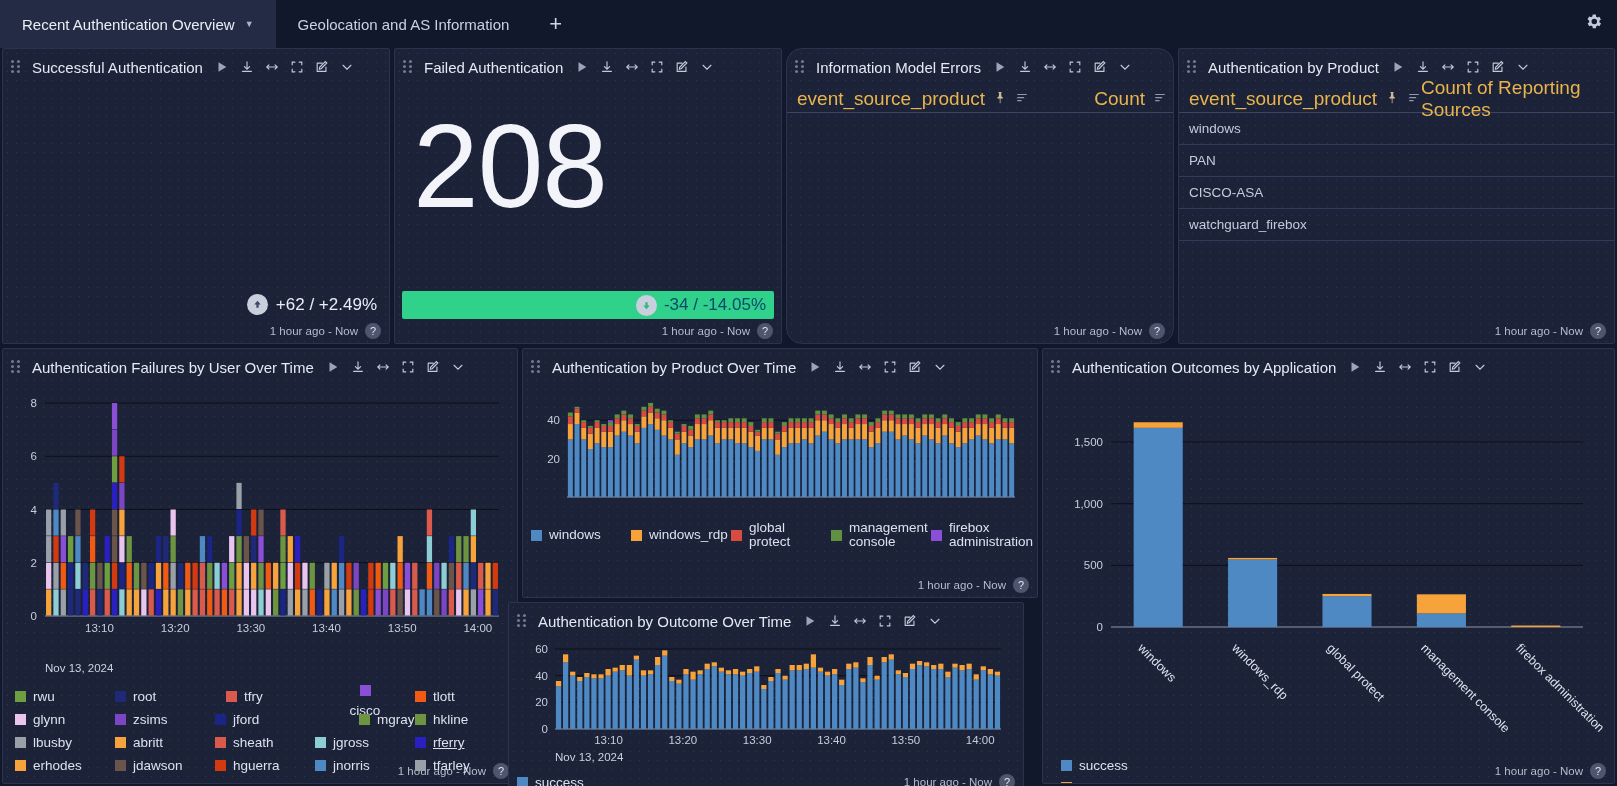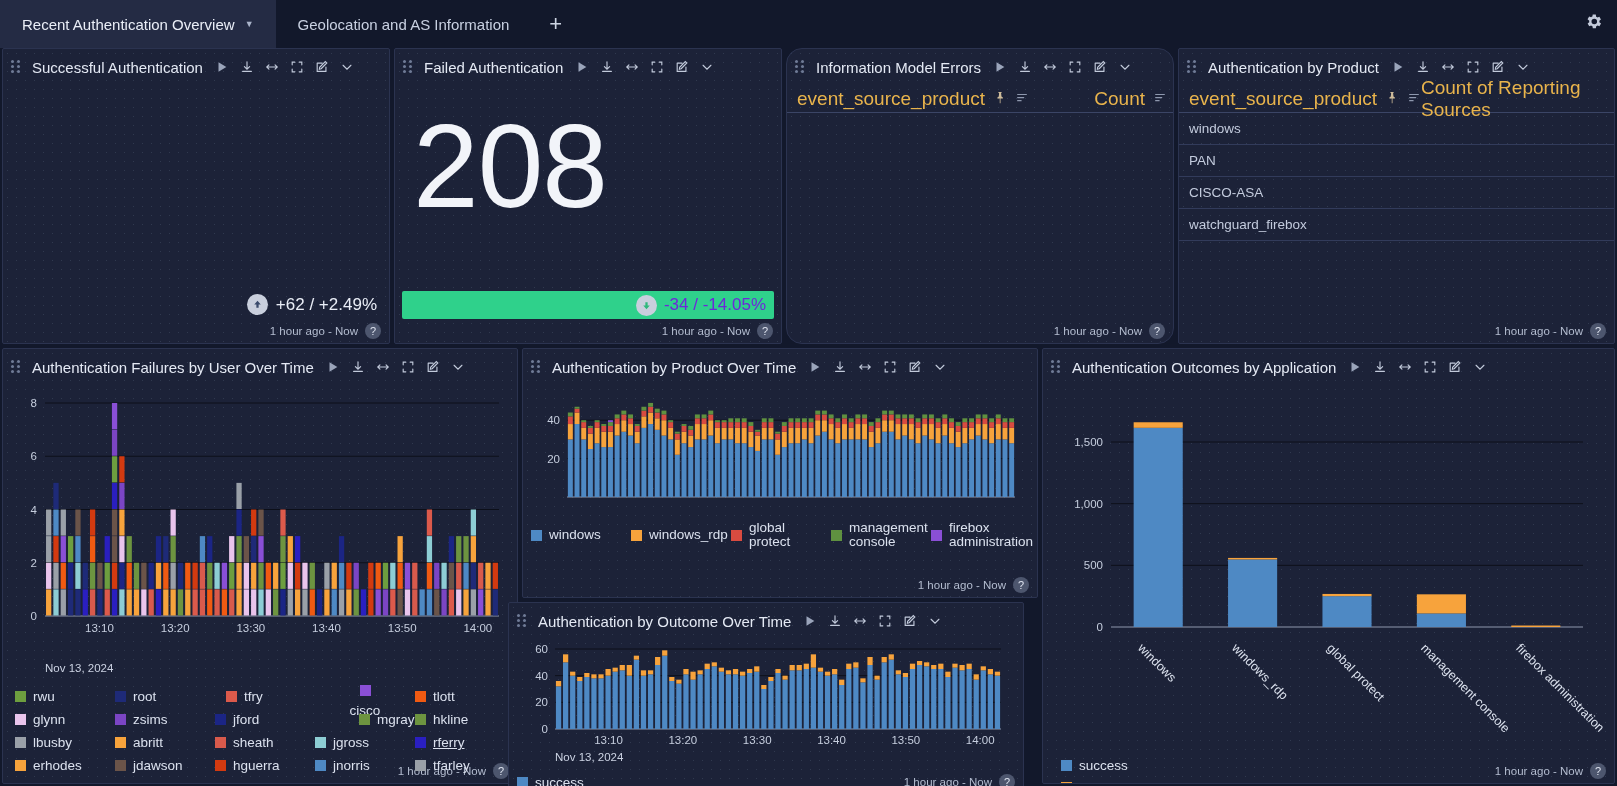--- a/index.html
+++ b/index.html
@@ -73,21 +73,21 @@
     width: 21px; height: 21px; border-radius: 50%; background: #c9cfdd;
     display: flex; align-items: center; justify-content: center;
   }
   .deltatxt { font-size: 17px; color: #e9edf6; }
   .greenbar {
     position: absolute; left: 7px; right: 7px; bottom: 24px; height: 28px;
     background: #2fd18b; border-radius: 2px;
     display: flex; align-items: center; justify-content: flex-end; gap: 7px;
     padding-right: 8px;
   }
-  .greenbar .deltatxt { color: #6d28d9; }
+  .greenbar .deltatxt { color: #0c4a6e; }
 
   
   .thead {
     display: flex; align-items: center; height: 28px; font-size: 19px;
     color: #e9b44c; border-bottom: 1px solid #3b4566; padding: 0 6px 0 10px;
   }
   .thead .tcol { display: flex; align-items: center; gap: 8px; }
   .thead .spacer { flex: 1; }
   .trow {
     height: 32px; display: flex; align-items: center; padding-left: 10px;

